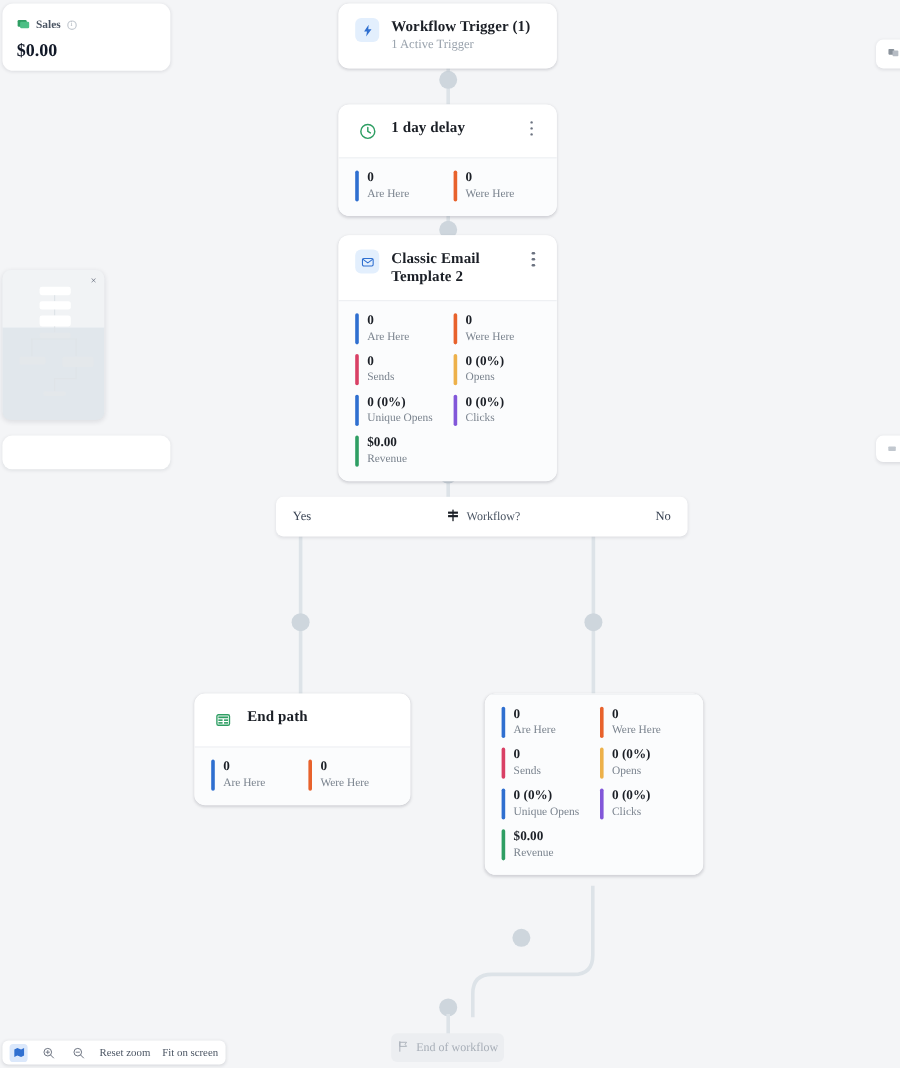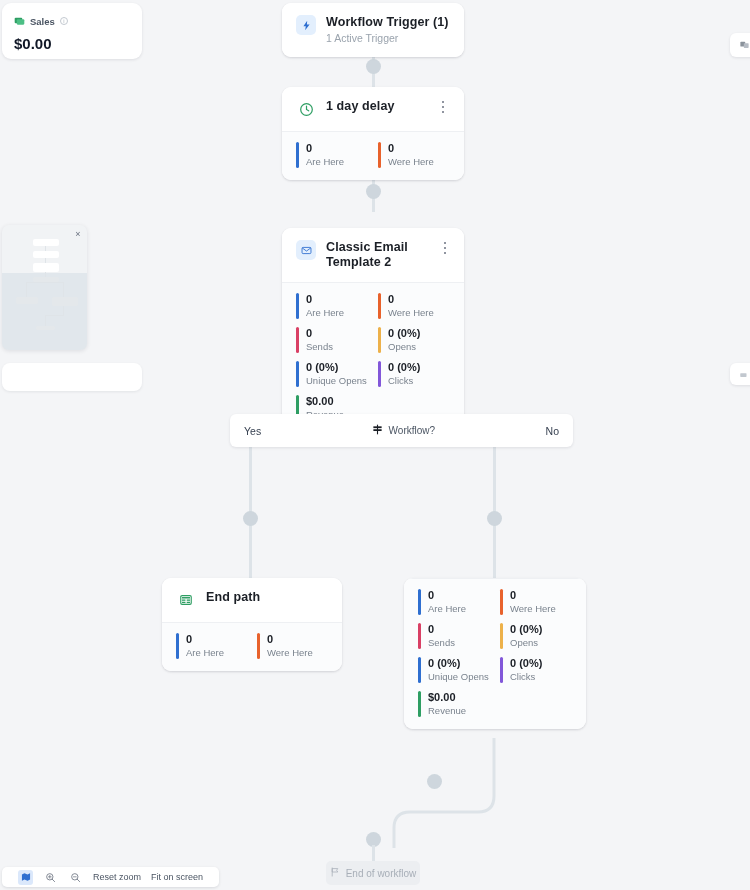--- a/index.html
+++ b/index.html
@@ -2,21 +2,21 @@
 <html><head>
 <meta charset="utf-8">
 <style>
   * { box-sizing: border-box; margin: 0; padding: 0; }
   html, body {
     width: 750px; height: 890px;
     background: #f4f5f7;
     font-family: "Liberation Sans", sans-serif;
     overflow: hidden;
   }
-  #canvas { position: relative; width: 750px; height: 890px; }
+  #canvas { position: relative; width: 750px; height: 890px; font-family: Liberation Serif, serif; }
 
   
   .line-v { position: absolute; width: 3px; background: #dde3e8; }
   .dot {
     position: absolute; width: 15px; height: 15px; border-radius: 50%;
     background: #ced6dd;
   }
   .curve { position: absolute; }
   .curve svg { display: block; }
 
@@ -128,21 +128,21 @@
     position: absolute; background: #fff; border-radius: 6px;
     box-shadow: 0 1px 3px rgba(16,24,40,.10);
     display: flex; align-items: center; justify-content: center;
   }
 
   
   #toolbar {
     position: absolute; left: 2px; bottom: 3px; height: 20px;
     background: #ffffff; border-radius: 5px;
     box-shadow: 0 1px 3px rgba(16,24,40,.12);
-    display: flex; align-items: center; padding: 0 16px; gap: 10px;
+    display: flex; align-items: center; padding: 0 6px; gap: 10px;
   }
   .tb-btn {
     display: flex; align-items: center; justify-content: center;
     width: 15px; height: 15px; border-radius: 3px; cursor: pointer;
   }
   .tb-btn.active { background: #dbe8fb; }
   .tb-text { font-size: 9px; color: #4b5563; cursor: pointer; white-space: nowrap; }
 </style>
 </head>
 <body>
@@ -227,21 +227,21 @@
       <div class="stat">
         <div class="bar" style="background: rgb(232, 98, 44);"></div>
         <div>
           <div class="num">0</div>
           <div class="lbl">Were Here</div>
         </div>
       </div>
     </div>
   </div>
 
-  <div class="node" style="left:282px; top:228px; width:182px;">
+  <div class="node" style="left:282px; top:196px; width:182px;">
     <div class="node-head">
       <span class="node-icon icon-blue">
         <svg width="11" height="11" viewBox="0 0 16 16">
           <rect x="1.5" y="3.5" width="13" height="9" rx="1.6" fill="none" stroke="#2f6fd0" stroke-width="1.3"></rect>
           <path d="M2.2 4.6 L8 8.8 L13.8 4.6" fill="none" stroke="#2f6fd0" stroke-width="1.3" stroke-linecap="round"></path>
         </svg>
       </span>
       <div class="node-title">Classic Email Template 2</div>
       <div class="kebab">
           <i></i>

